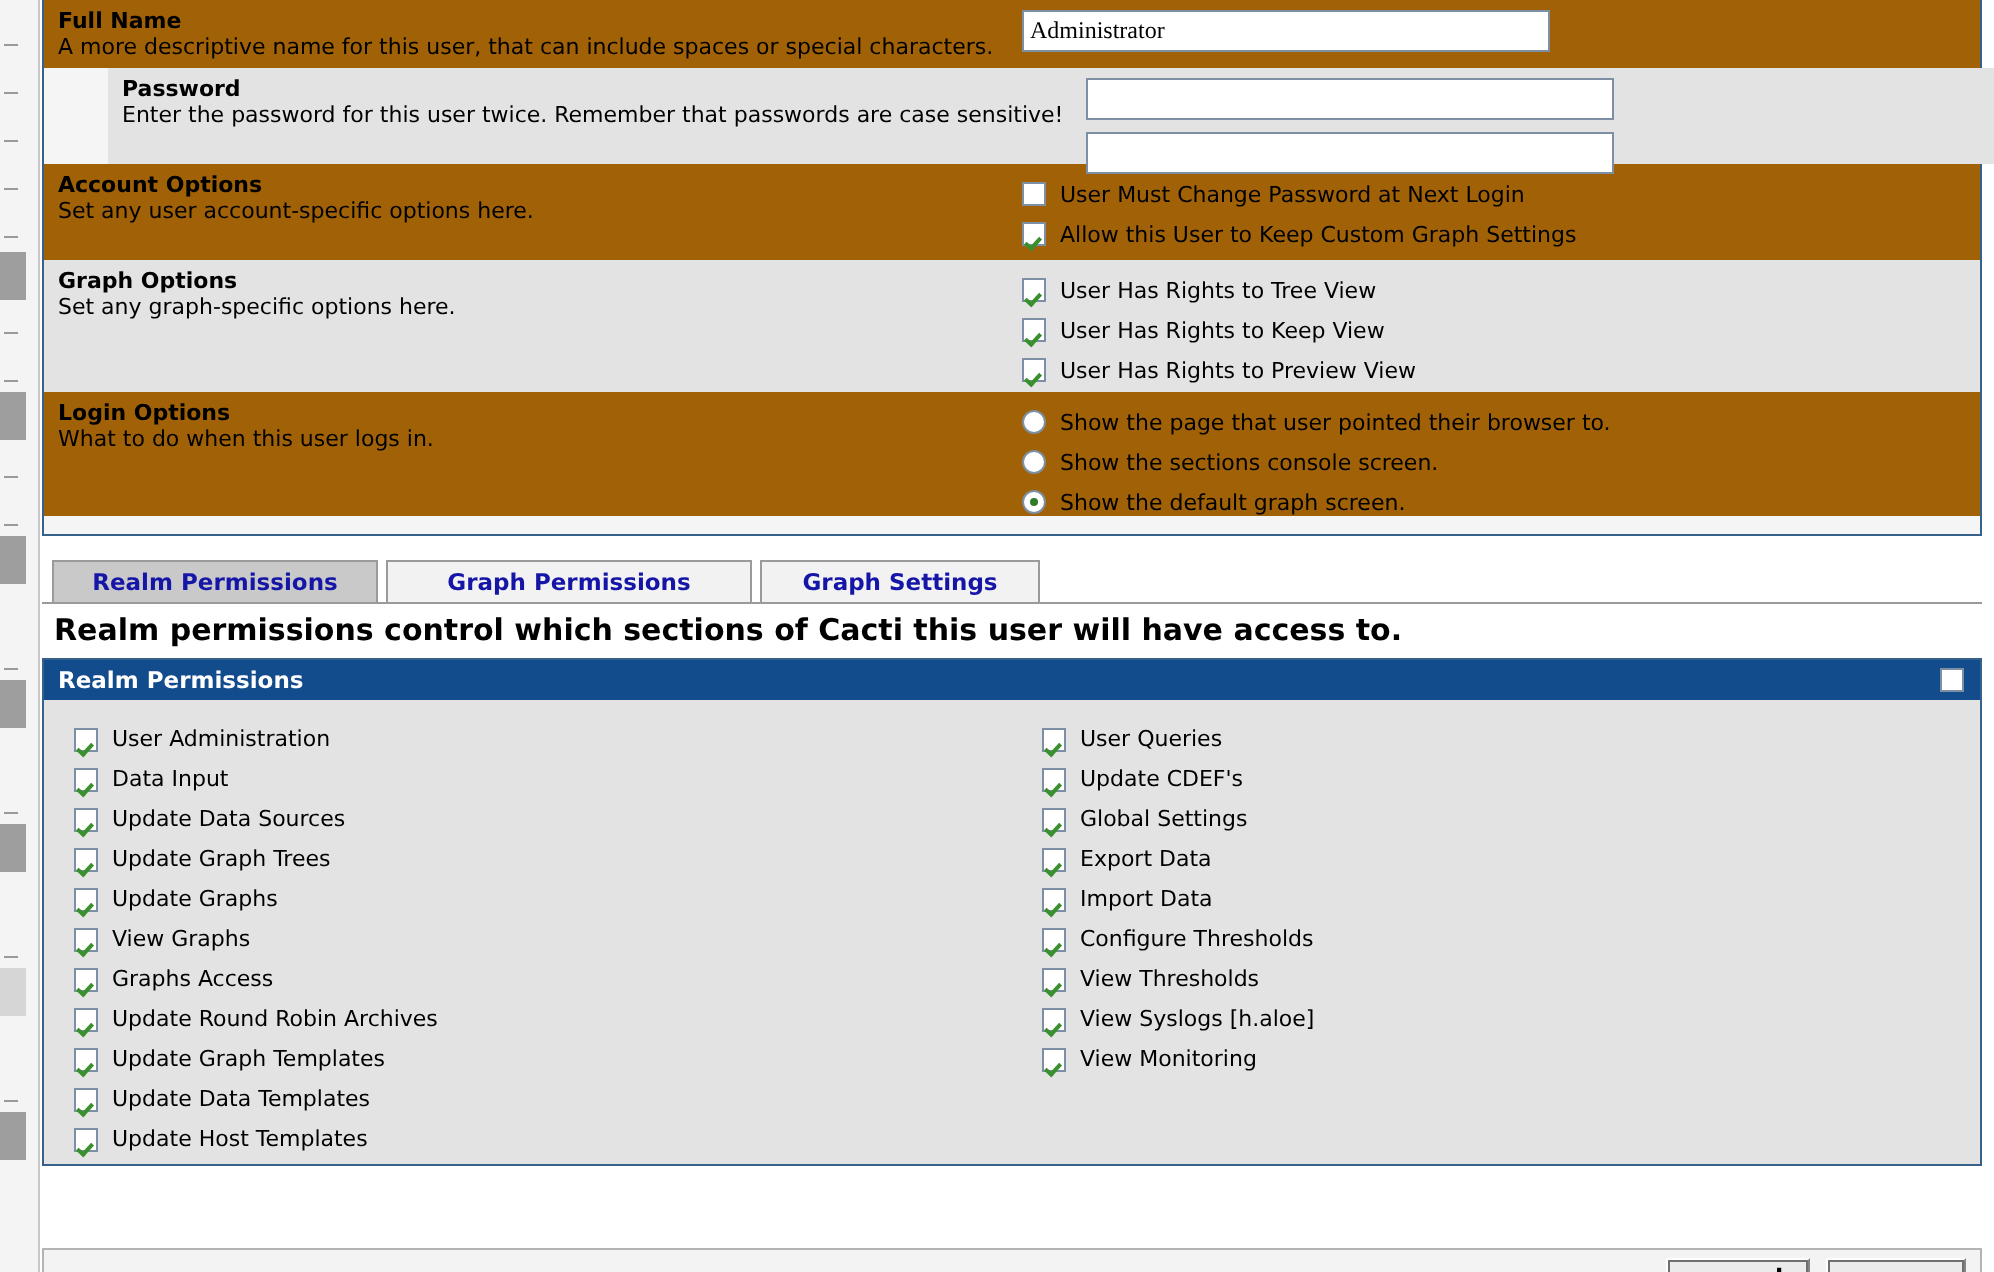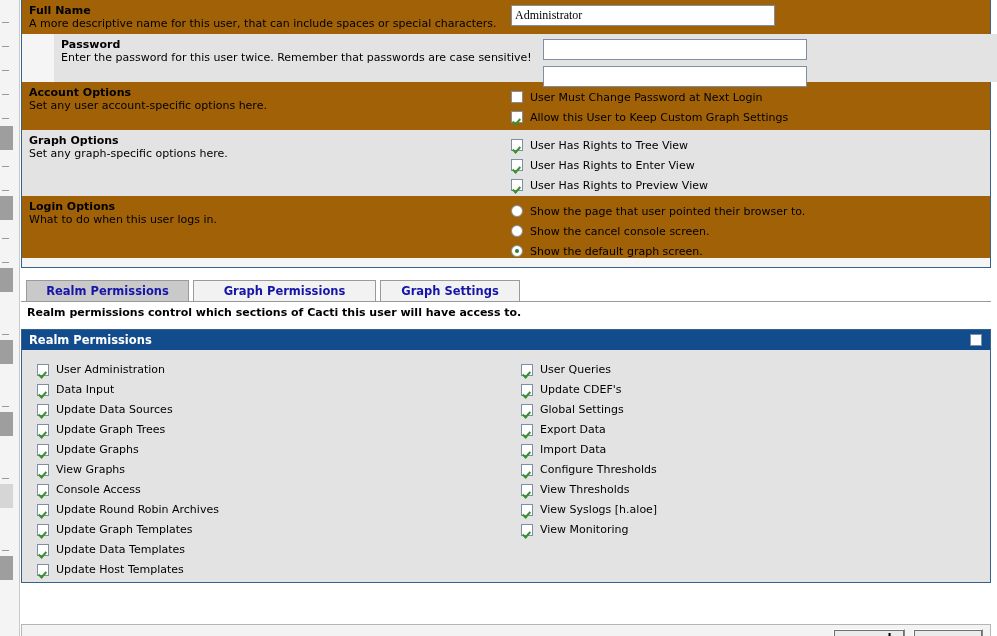--- a/index.html
+++ b/index.html
@@ -83,21 +83,21 @@
   }
   .tab.active { background: #c9c9c9; }
 
   .tabs-underline {
     position: absolute; left: 21px; top: 301px; width: 970px; height: 1px;
     background: #9a9a9a;
   }
 
   .tab-desc {
     position: absolute; left: 27px; top: 306px; width: 960px;
-    font-weight: bold; font-size: 11px; color: #000;
+    font-weight: bold; font-size: 15px; color: #000;
   }
 
   
   .perm-box {
     position: absolute; left: 21px; top: 329px; width: 970px; height: 254px;
     border: 1px solid #36618a; background: #e3e3e3;
   }
   .perm-header {
     height: 20px; background: #134c8c; display: flex; align-items: center;
     justify-content: space-between; padding: 0 5px 0 7px;
@@ -197,41 +197,41 @@
           <div class="ftitle">Graph Options</div>
           <div class="fdesc">Set any graph-specific options here.</div>
         </div>
         <div class="fright">
           <div class="opt">
             <span class="cb checked"></span>
             <span class="opt-label">User Has Rights to Tree View</span>
           </div>
           <div class="opt">
             <span class="cb checked"></span>
-            <span class="opt-label">User Has Rights to Enter View</span>
+            <span class="opt-label">User Has Rights to Keep View</span>
           </div>
           <div class="opt">
             <span class="cb checked"></span>
             <span class="opt-label">User Has Rights to Preview View</span>
           </div>
         </div>
       </div>
       <div class="frow plain" style="height: 62px;">
         <div class="fleft">
           <div class="ftitle">Login Options</div>
           <div class="fdesc">What to do when this user logs in.</div>
         </div>
         <div class="fright">
           <div class="opt">
             <span class="rb"></span>
             <span class="opt-label">Show the page that user pointed their browser to.</span>
           </div>
           <div class="opt">
             <span class="rb"></span>
-            <span class="opt-label">Show the cancel console screen.</span>
+            <span class="opt-label">Show the sections console screen.</span>
           </div>
           <div class="opt">
             <span class="rb checked"></span>
             <span class="opt-label">Show the default graph screen.</span>
           </div>
         </div>
       </div>
     </div>
 
   <div class="tabs" id="tab-bar">
@@ -269,21 +269,21 @@
           <div class="perm-item">
             <span class="cb checked"></span>
             <span class="opt-label">Update Graphs</span>
           </div>
           <div class="perm-item">
             <span class="cb checked"></span>
             <span class="opt-label">View Graphs</span>
           </div>
           <div class="perm-item">
             <span class="cb checked"></span>
-            <span class="opt-label">Console Access</span>
+            <span class="opt-label">Graphs Access</span>
           </div>
           <div class="perm-item">
             <span class="cb checked"></span>
             <span class="opt-label">Update Round Robin Archives</span>
           </div>
           <div class="perm-item">
             <span class="cb checked"></span>
             <span class="opt-label">Update Graph Templates</span>
           </div>
           <div class="perm-item">

